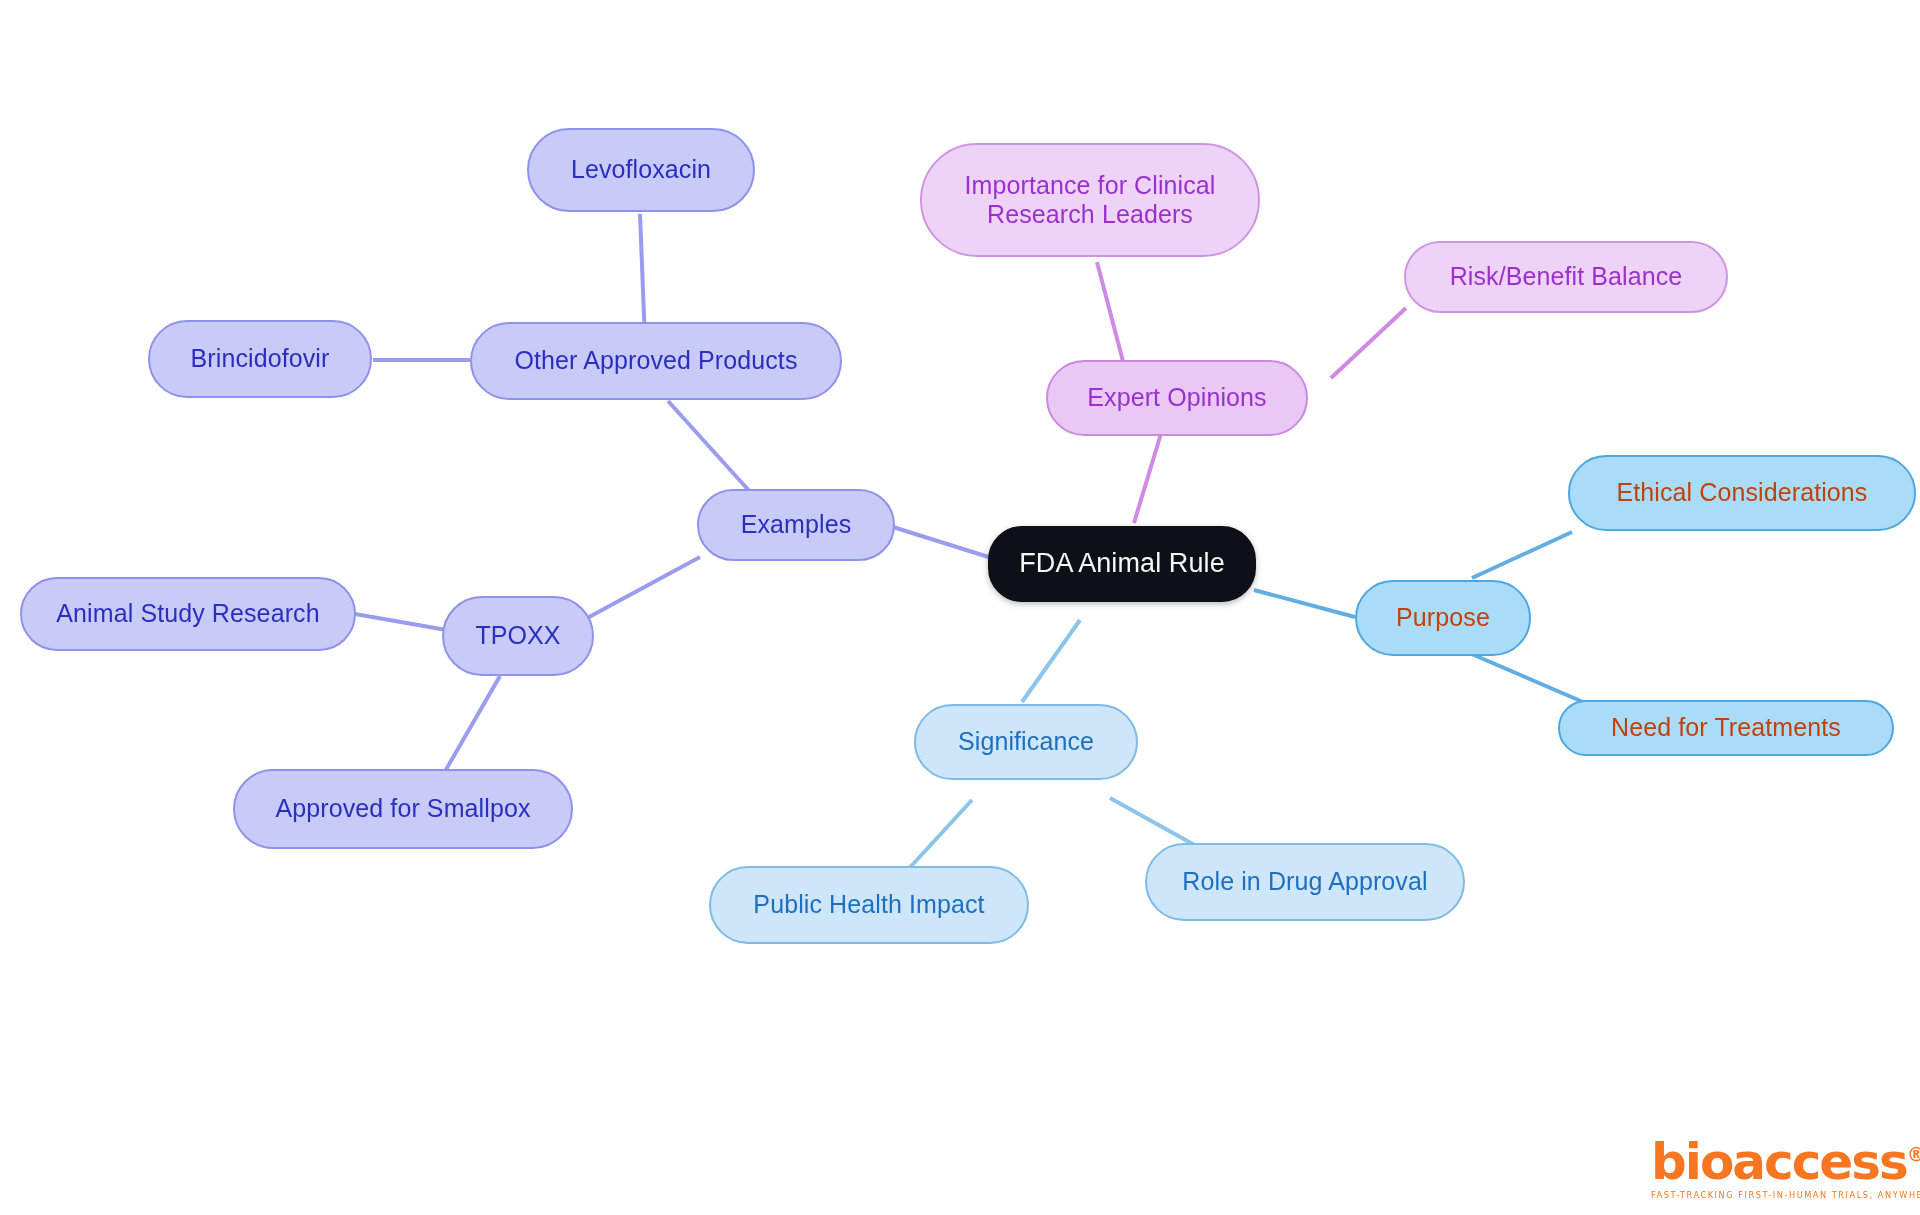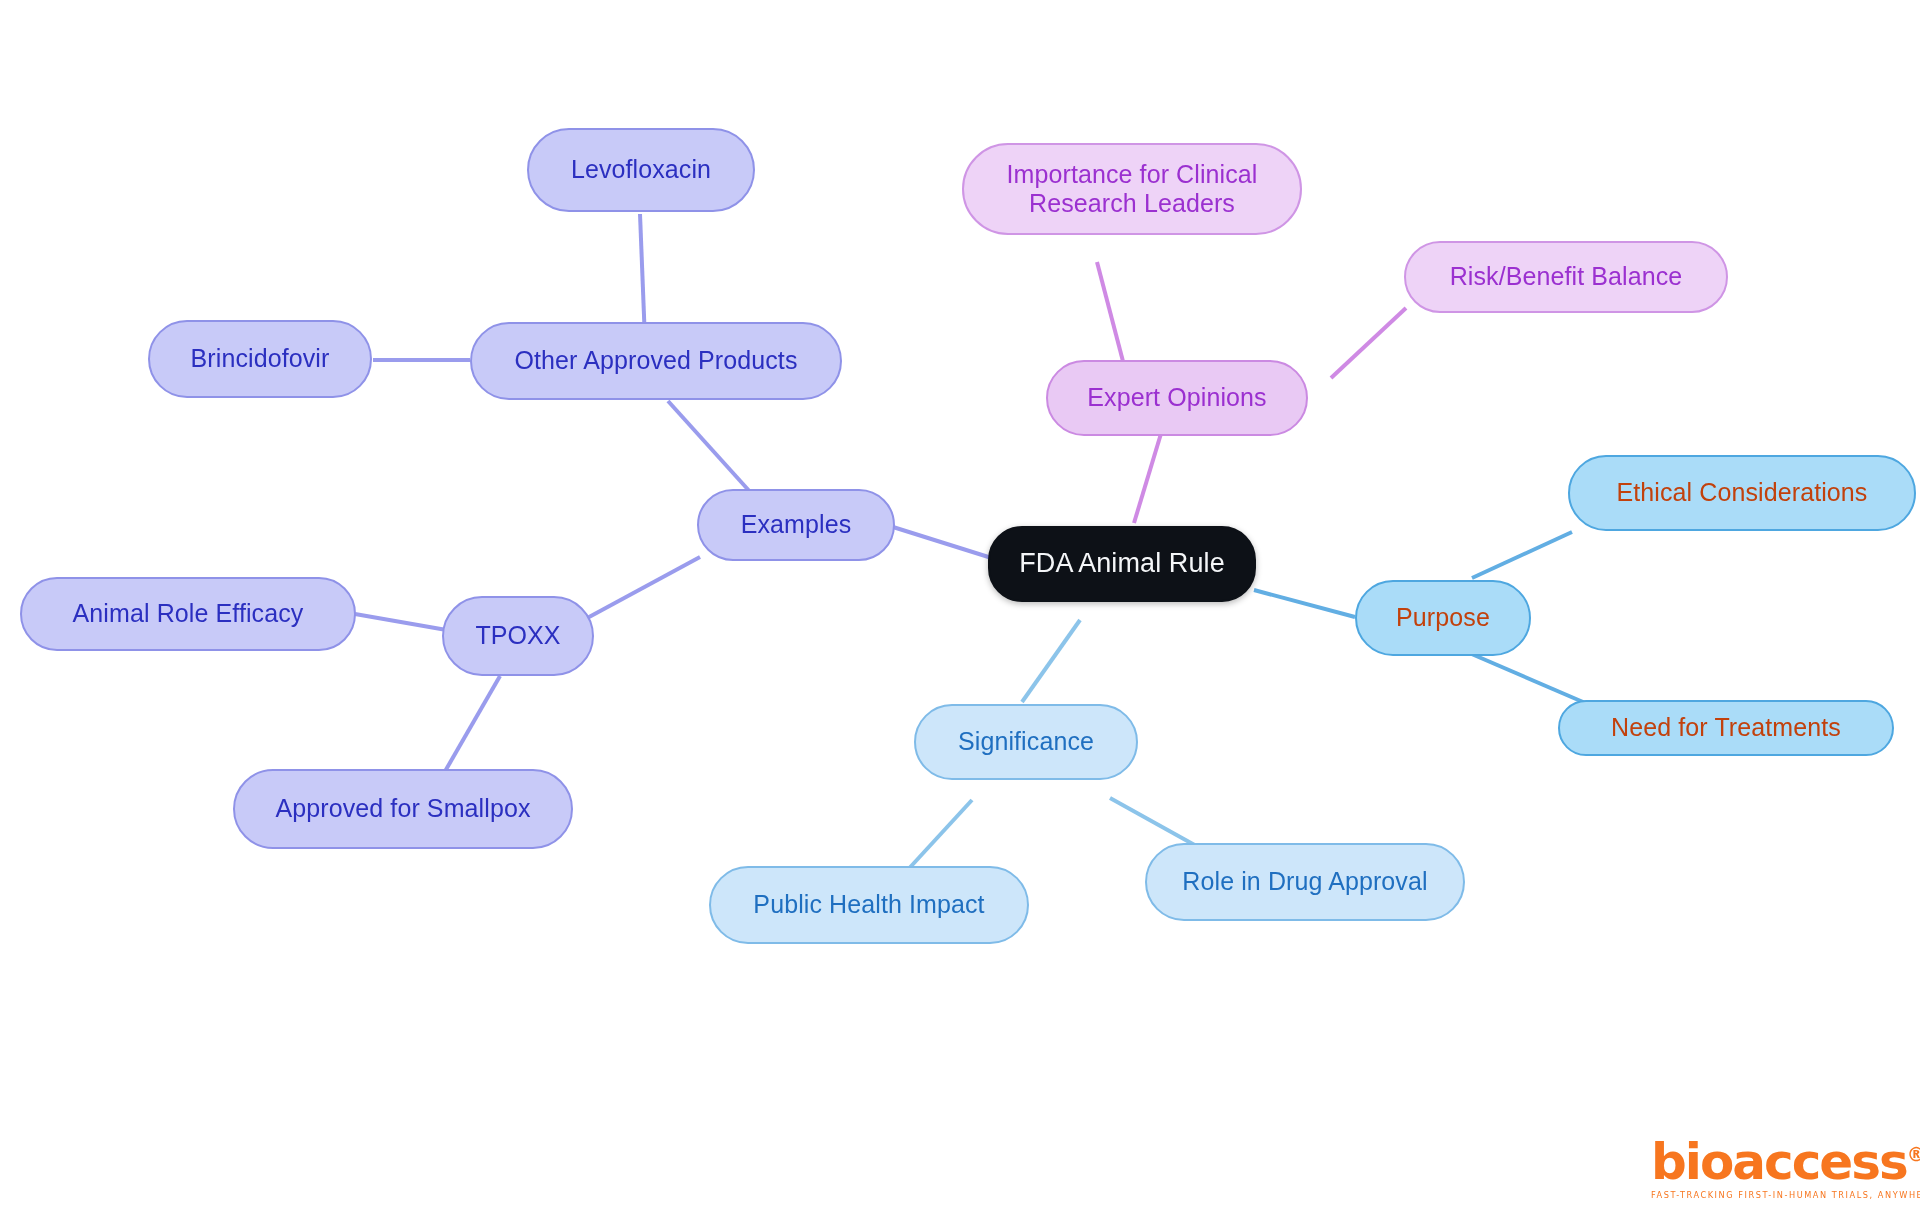--- a/index.html
+++ b/index.html
@@ -162,32 +162,32 @@
 
   <div class="node purple" style="left:148px; top:320px; width:224px; height:78px;">
     <span>Brincidofovir</span>
   </div>
 
   <div class="node purple" style="left:442px; top:596px; width:152px; height:80px;">
     <span>TPOXX</span>
   </div>
 
   <div class="node purple" style="left:20px; top:577px; width:336px; height:74px;">
-    <span>Animal Role Efficacy</span>
+    <span>Animal Study Research</span>
   </div>
 
   <div class="node purple" style="left:233px; top:769px; width:340px; height:80px;">
     <span>Approved for Smallpox</span>
   </div>
 
   <div class="node violet" style="left:1046px; top:360px; width:262px; height:76px;">
     <span>Expert Opinions</span>
   </div>
 
-  <div class="node violet-light" style="left:962px; top:143px; width:340px; height:92px;">
+  <div class="node violet-light" style="left:920px; top:143px; width:340px; height:114px;">
     <span>Importance for Clinical
 Research Leaders</span>
   </div>
 
   <div class="node violet-light" style="left:1404px; top:241px; width:324px; height:72px;">
     <span>Risk/Benefit Balance</span>
   </div>
 
   <div class="node blue" style="left:1355px; top:580px; width:176px; height:76px;">
     <span>Purpose</span>

